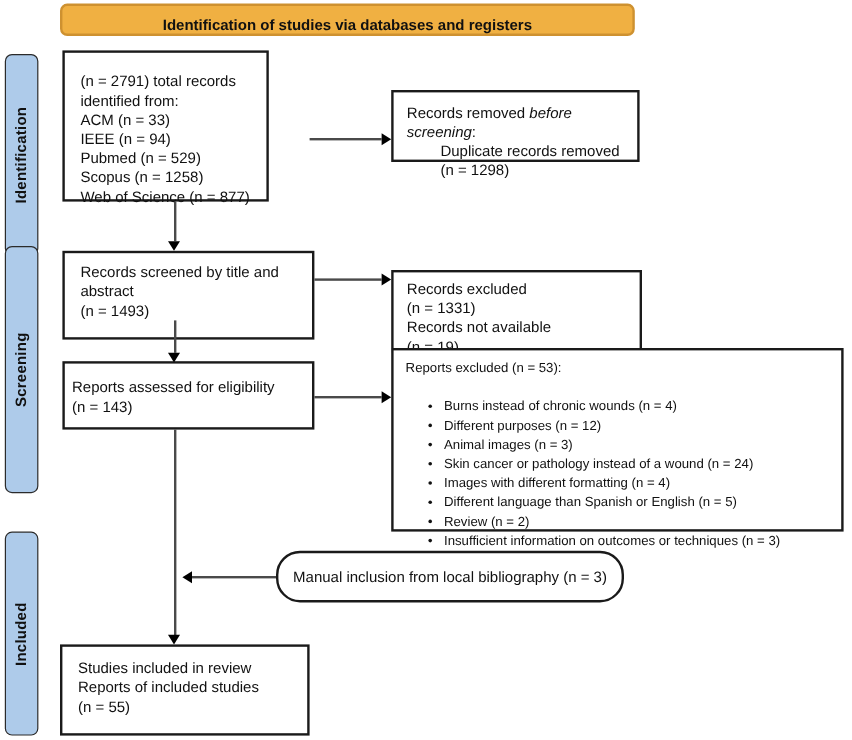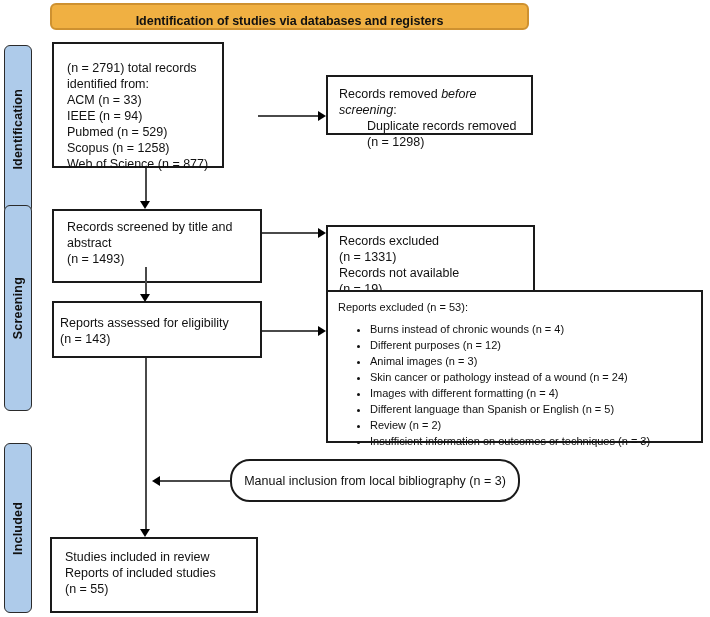--- a/index.html
+++ b/index.html
@@ -41,21 +41,21 @@
   #box-screened{left:52px; top:209px; width:210px; height:74px; padding:8px 8px 0 13px;}
   #box-excluded-screen{left:326px; top:199px; width:209px; height:69px; padding:6px 8px 0 11px;margin-top:26px;}
   #box-assessed{left:52px; top:301px; width:210px; height:57px; padding:12px 8px 0 6px;}
   #box-reports-excluded{left:326px; top:290px; width:377px; height:153px; padding:7px 6px 0 10px; font-size:11px;}
   #box-manual{left:230px; top:459px; width:290px; height:43px; display:flex; align-items:center; justify-content:center; text-align:center;border-radius:20px;}
   #box-included{left:50px; top:537px; width:208px; height:76px; padding:10px 8px 0 13px;}
 
   .indent{padding-left:28px;}
   .it{font-style:italic;}
 
-  #box-reports-excluded ul{list-style:disc; padding-left:32px; margin-top:6px;}
+  #box-reports-excluded ul{list-style:disc; padding-left:32px; margin-top:16px;}
   #box-reports-excluded li{line-height:16px;}
 
   .vline{position:absolute; width:1.5px; background:var(--line);}
   .hline{position:absolute; height:1.5px; background:var(--line);}
   .tri{position:absolute; width:0; height:0;}
   .tri-down{border-left:5px solid transparent; border-right:5px solid transparent; border-top:8px solid #000;}
   .tri-right{border-top:5px solid transparent; border-bottom:5px solid transparent; border-left:8px solid #000;}
   .tri-left{border-top:5px solid transparent; border-bottom:5px solid transparent; border-right:8px solid #000;}
 </style>
 </head>

